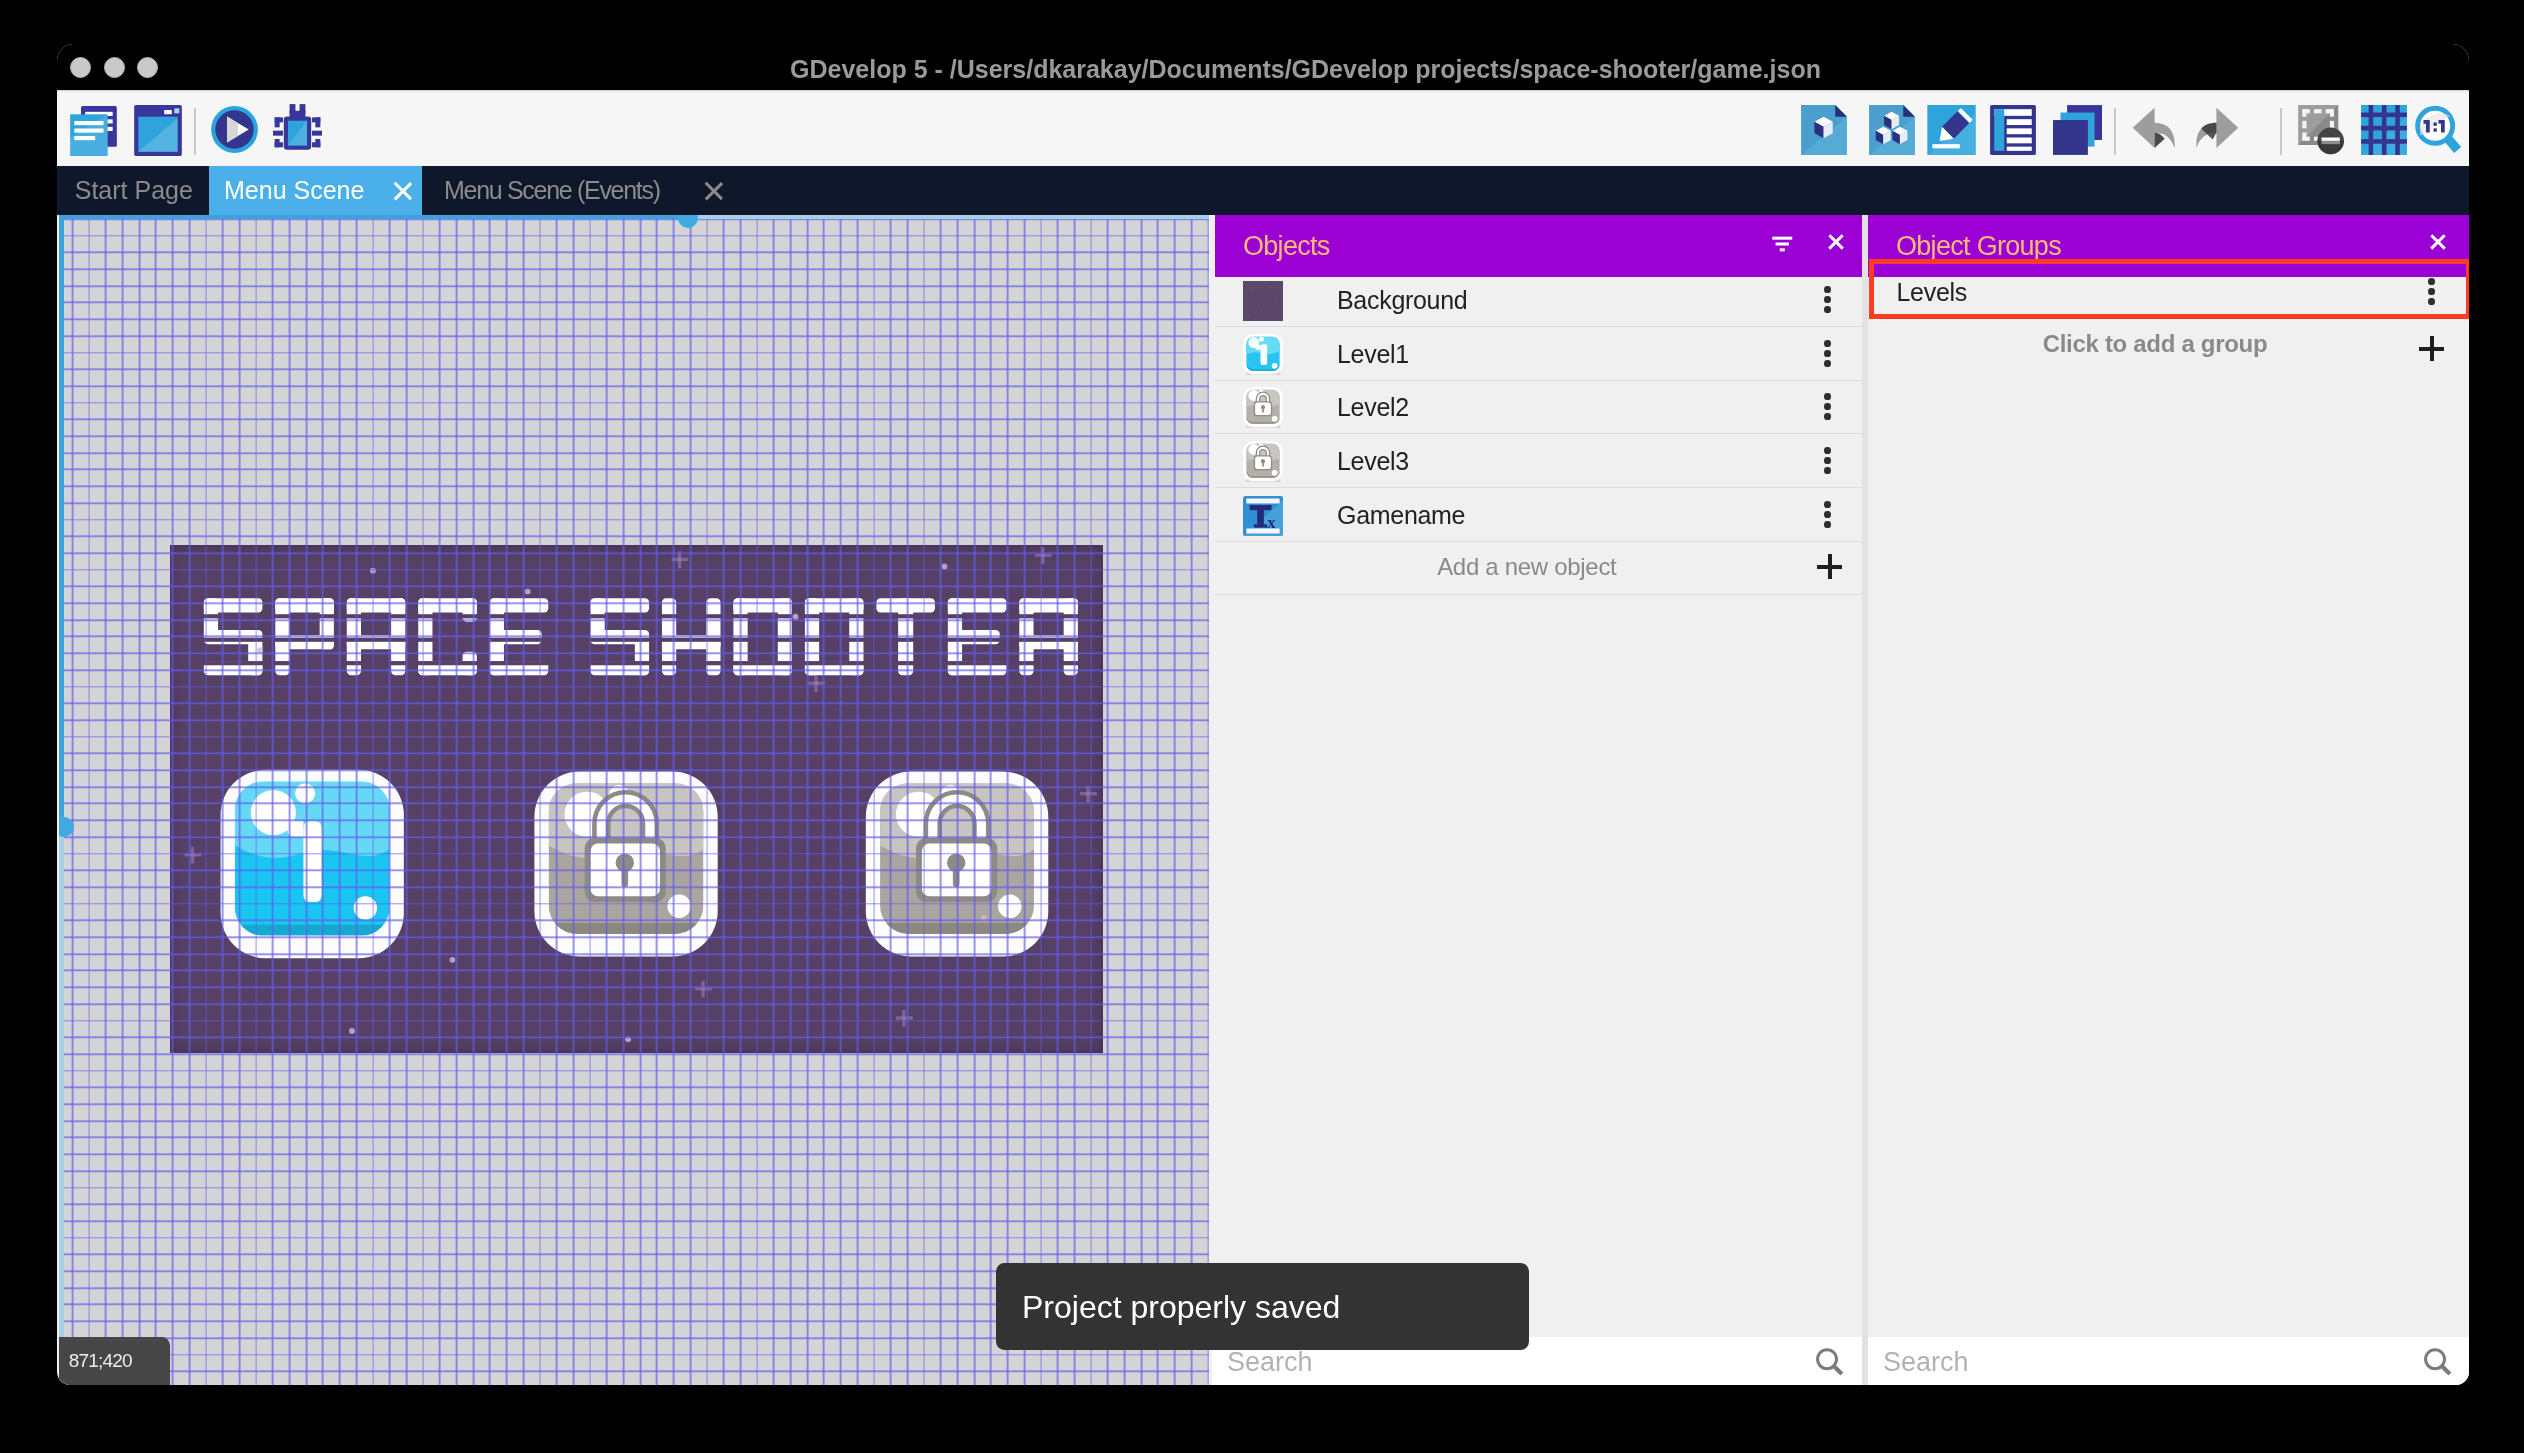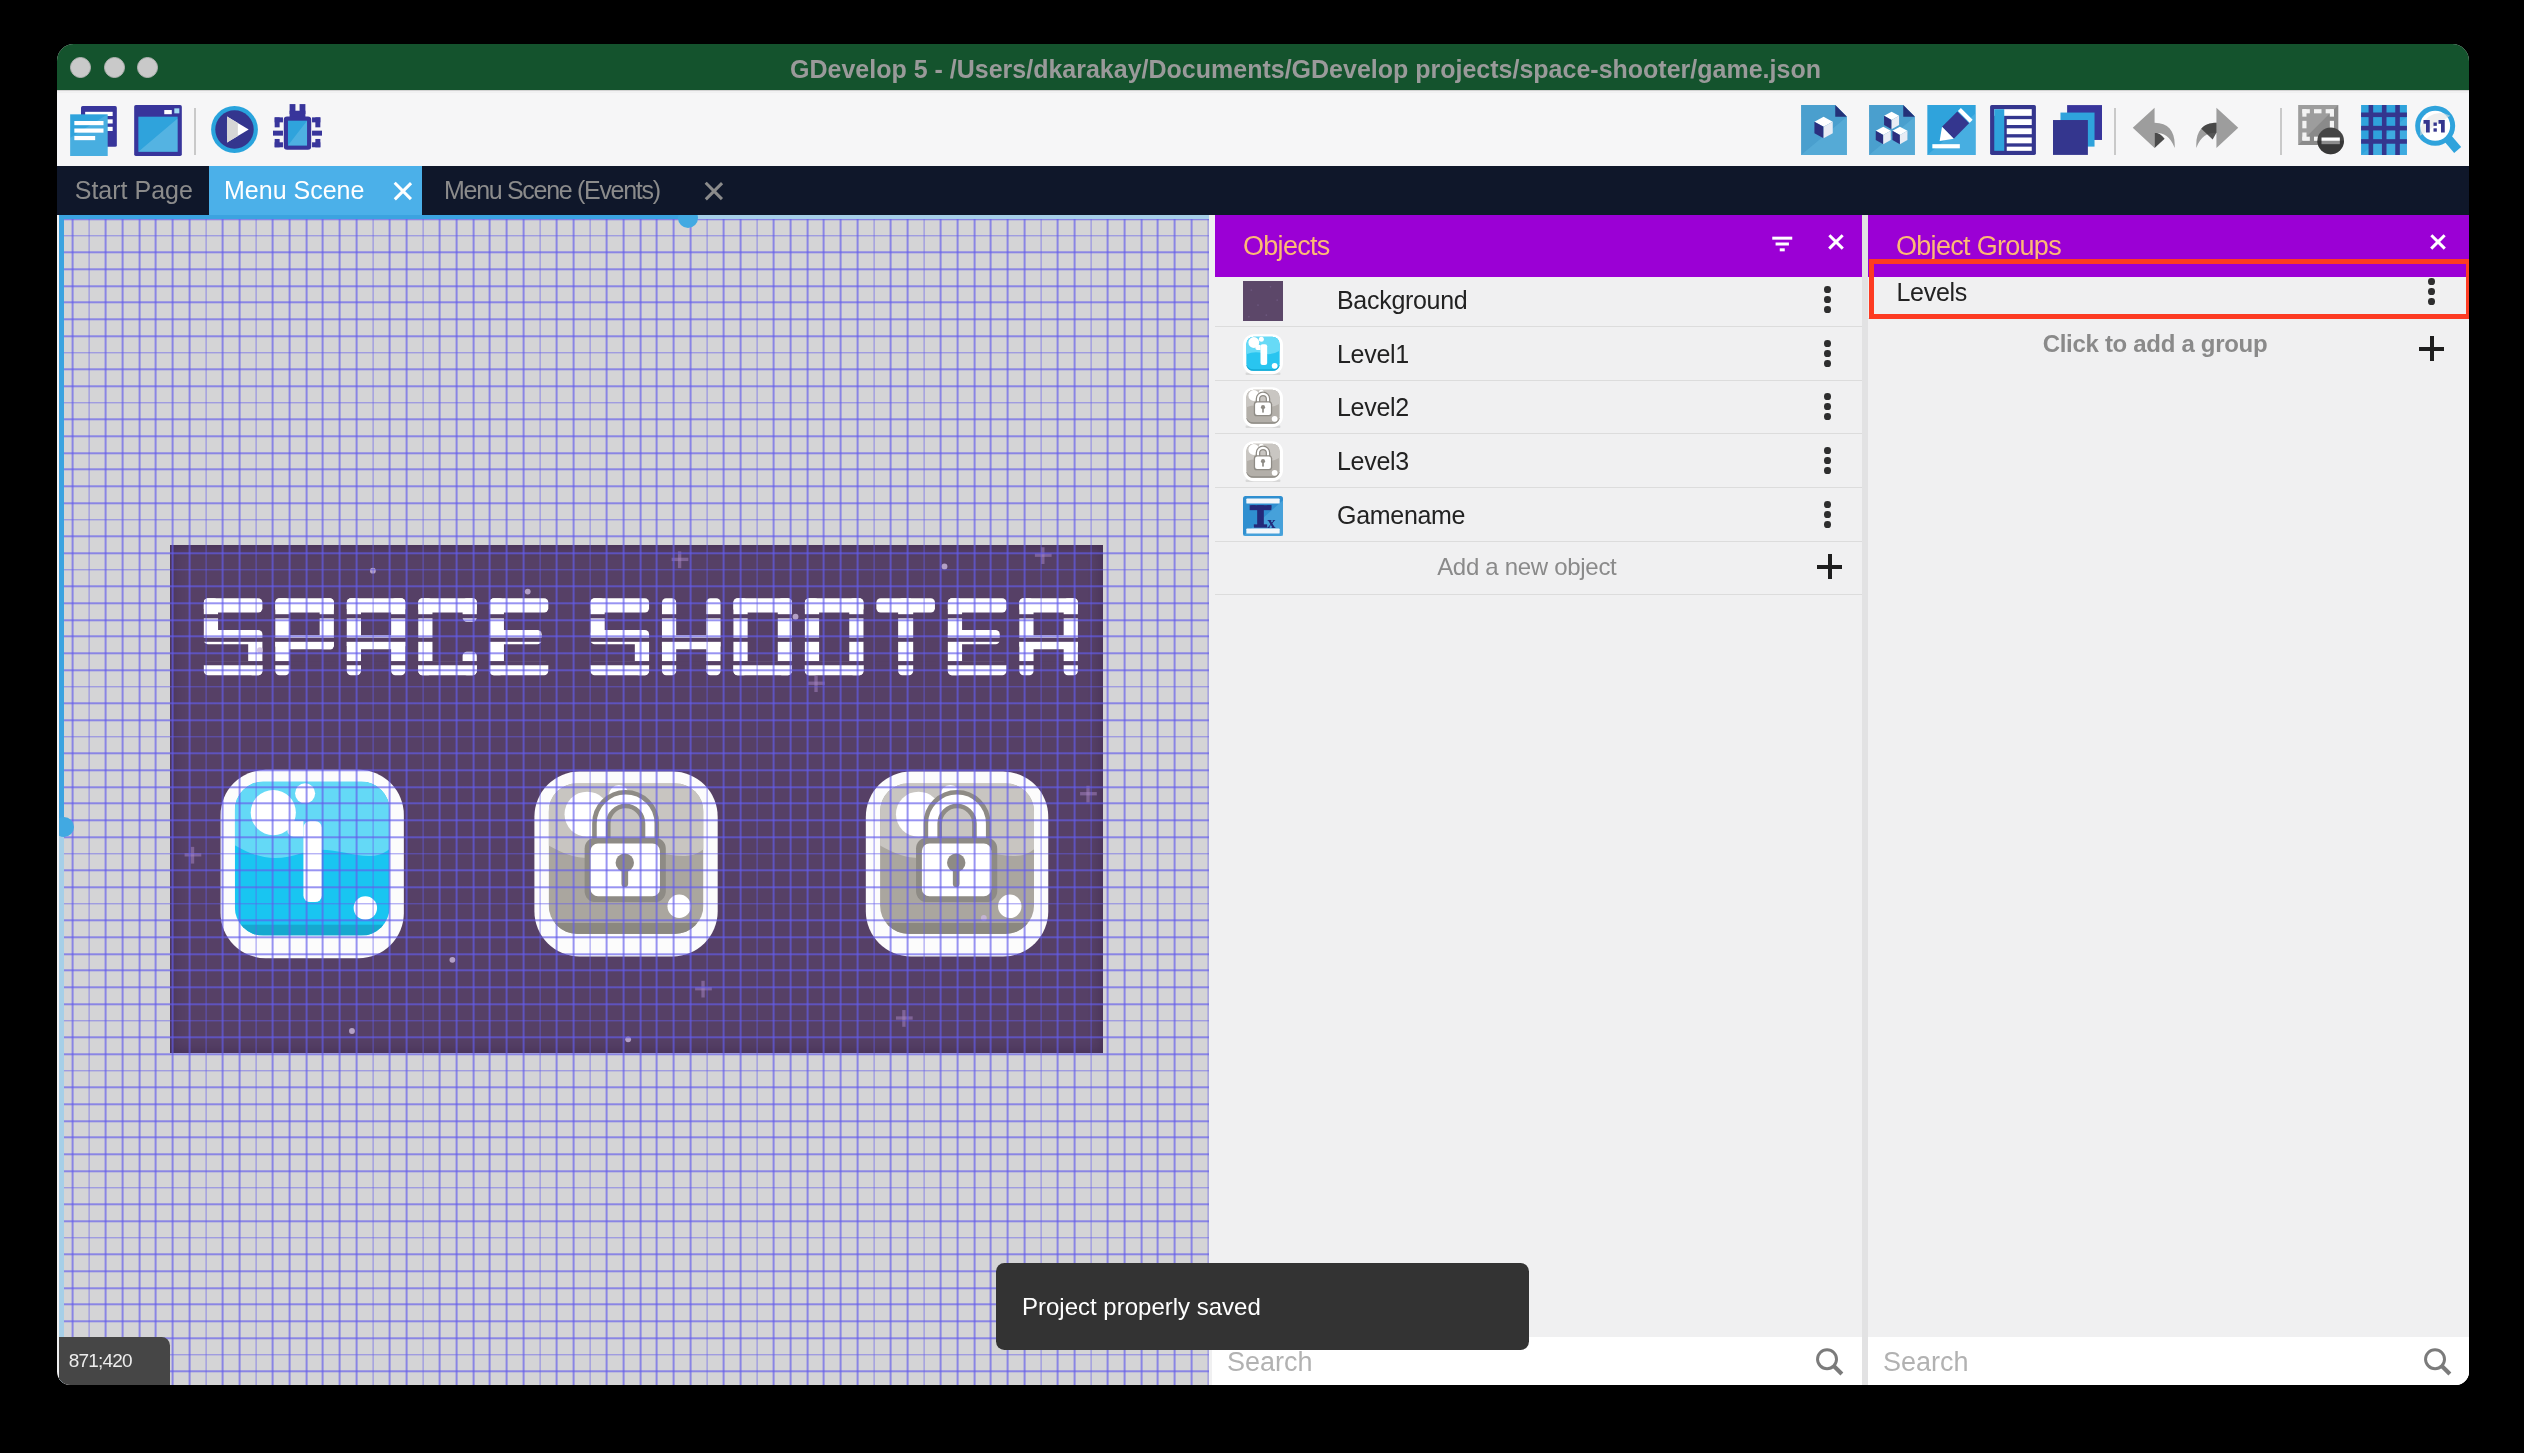--- a/index.html
+++ b/index.html
@@ -2,21 +2,21 @@
 <html style="font-size:13.4px"><head>
 <meta charset="utf-8">
 <style>
   * { margin:0; padding:0; box-sizing:border-box; }
   html,body { width:2525px; height:1453px; background:#000; font-family:"Liberation Sans", sans-serif; }
   #win { position:absolute; left:57px; top:44px; width:2412px; height:1341px;
          border-radius:16.7px 16.7px 13.4px 13.4px; overflow:hidden; background:#f0f0f1; }
   .abs { position:absolute; }
 
   
-  #titlebar { position:absolute; left:0; top:0; width:100%; height:47px; background:#14532d; border-bottom:1.7px solid #d2d2d2;padding-left:39px; }
+  #titlebar { position:absolute; left:0; top:0; width:100%; height:47px; background:#000000; border-bottom:1.7px solid #d2d2d2;padding-left:39px; }
   .tl { position:absolute; top:13.4px; width:21px; height:21px; border-radius:50%; background:#c9c9c9; border:0.8px solid #b3b3b3; }
   #title-text { position:absolute; top:11px; left:733px; font-size:25px; font-weight:bold; color:#9a9a9a; white-space:nowrap; }
 
   
   #toolbar { position:absolute; left:0; top:49px; width:100%; height:74px; background:#f6f6f7; }
   .tsep { position:absolute; top:15px; width:1.7px; height:47px; background:#c9c9c9; }
 
   
   #tabbar { position:absolute; left:0; top:122px; width:100%; height:49px; background:#0f172a; }
   .tab { position:absolute; top:0; height:49px; display:flex; align-items:center; }
@@ -64,21 +64,21 @@
   .plus:before, .plus:after { content:""; position:absolute; background:#1e1e1e; }
   .plus:before { left:0; top:11px; width:25px; height:3.8px; }
   .plus:after { left:11px; top:0; width:3.8px; height:25px; }
   .searchbar { position:absolute; top:1293px; height:49px; background:#fff; }
   .searchbar .stext { position:absolute; left:15px; top:50%; transform:translateY(-50%); font-size:27px; color:#b2b2b2; }
 
   #red-rect { position:absolute; left:1812px; top:215px; width:602px; height:60px; border:5px solid #fd3b22; }
 
   
   #toast { position:absolute; left:939px; top:1219px; width:533px; height:87px; background:#333333; border-radius:8.4px; }
-  #toast span { position:absolute; left:26px; top:50%; transform:translateY(-50%); font-size:24px; color:#fff; white-space:nowrap;text-align:right; }
+  #toast span { position:absolute; left:26px; top:50%; transform:translateY(-50%); font-size:32px; color:#fff; white-space:nowrap;text-align:right; }
 </style>
 </head>
 <body>
 <div id="win">
 
   <div id="titlebar">
     <div class="tl" style="left:13.4px;"></div>
     <div class="tl" style="left:47px;"></div>
     <div class="tl" style="left:80px;"></div>
     <div id="title-text">GDevelop 5 - /Users/dkarakay/Documents/GDevelop projects/space-shooter/game.json</div>

